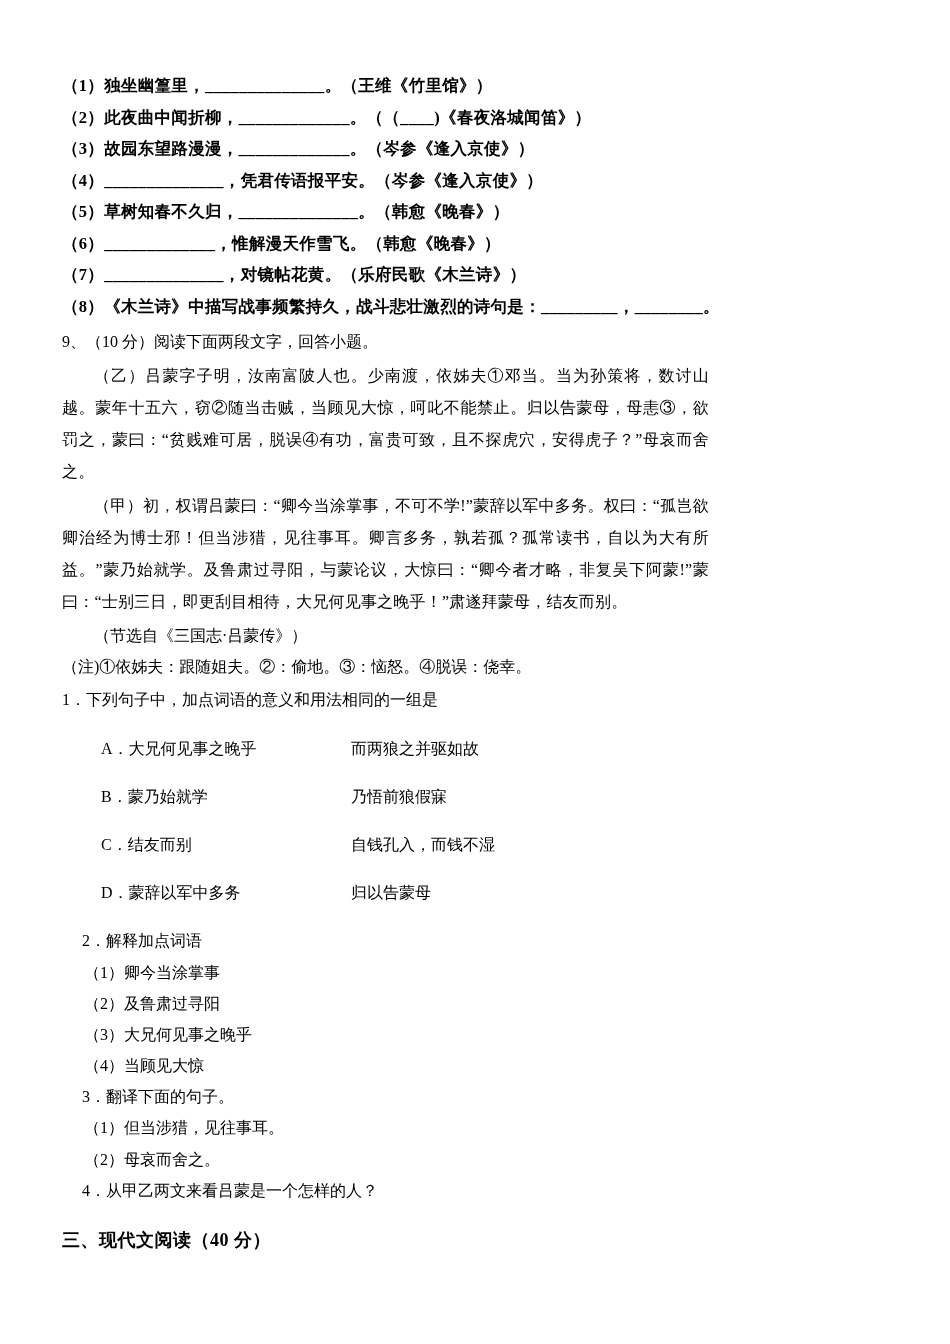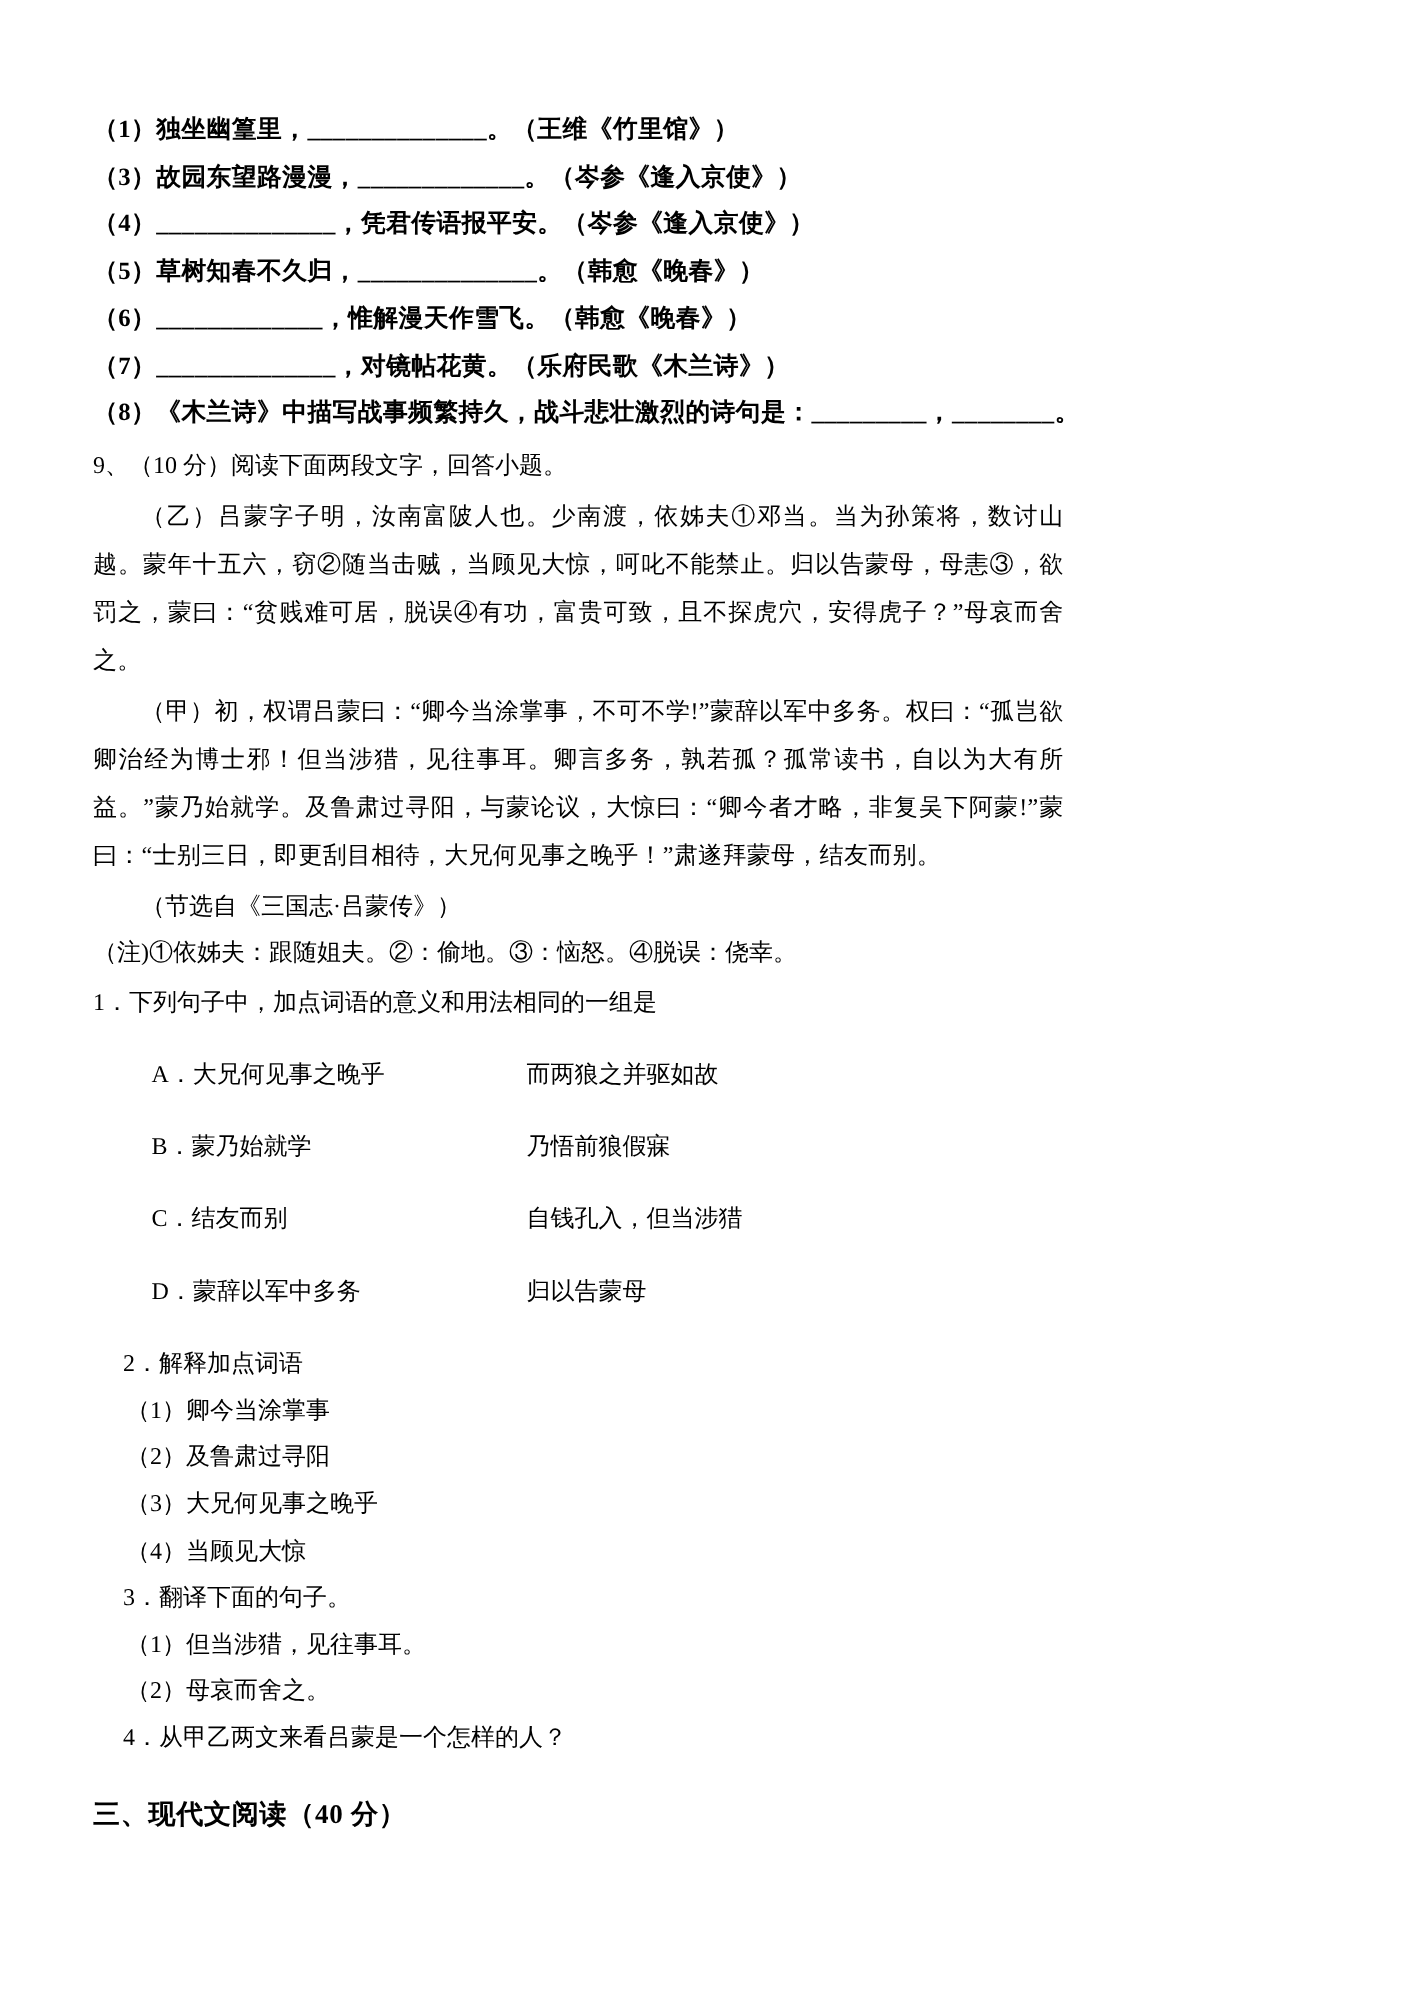--- a/index.html
+++ b/index.html
@@ -94,20 +94,21 @@
     letter-spacing: 0.5px;
   }
 </style>
 </head>
 <body>
 
 <div class="page">
 
   <ul class="fill-list">
     <li class="fill-item">（1）独坐幽篁里，______________。（王维《竹里馆》）</li>
+    <li class="fill-item">（2）此夜曲中闻折柳，_____________。（（____)《春夜洛城闻笛》）</li>
     <li class="fill-item">（3）故园东望路漫漫，_____________。（岑参《逢入京使》）</li>
     <li class="fill-item">（4）______________，凭君传语报平安。（岑参《逢入京使》）</li>
     <li class="fill-item">（5）草树知春不久归，______________。（韩愈《晚春》）</li>
     <li class="fill-item">（6）_____________，惟解漫天作雪飞。（韩愈《晚春》）</li>
     <li class="fill-item">（7）______________，对镜帖花黄。（乐府民歌《木兰诗》）</li>
     <li class="fill-item">（8）《木兰诗》中描写战事频繁持久，战斗悲壮激烈的诗句是：_________，________。</li>
   </ul>
 
   <p class="q-head">9、（10 分）阅读下面两段文字，回答小题。</p>
 
@@ -124,21 +125,21 @@
   <div class="opt-row">
     <span class="opt-left"><span>A．</span><span>大兄何见事之晚乎</span></span>
     <span class="opt-right">而两狼之并驱如故</span>
   </div>
   <div class="opt-row">
     <span class="opt-left"><span>B．</span><span>蒙乃始就学</span></span>
     <span class="opt-right">乃悟前狼假寐</span>
   </div>
   <div class="opt-row">
     <span class="opt-left"><span>C．</span><span>结友而别</span></span>
-    <span class="opt-right">自钱孔入，但当涉猎</span>
+    <span class="opt-right">自钱孔入，而钱不湿</span>
   </div>
   <div class="opt-row">
     <span class="opt-left"><span>D．</span><span>蒙辞以军中多务</span></span>
     <span class="opt-right">归以告蒙母</span>
   </div>
 
   <p class="sub-q indent1">2．解释加点词语</p>
   <p class="sub-q indent2">（1）卿今当涂掌事</p>
   <p class="sub-q indent2">（2）及鲁肃过寻阳</p>
   <p class="sub-q indent2">（3）大兄何见事之晚乎</p>

